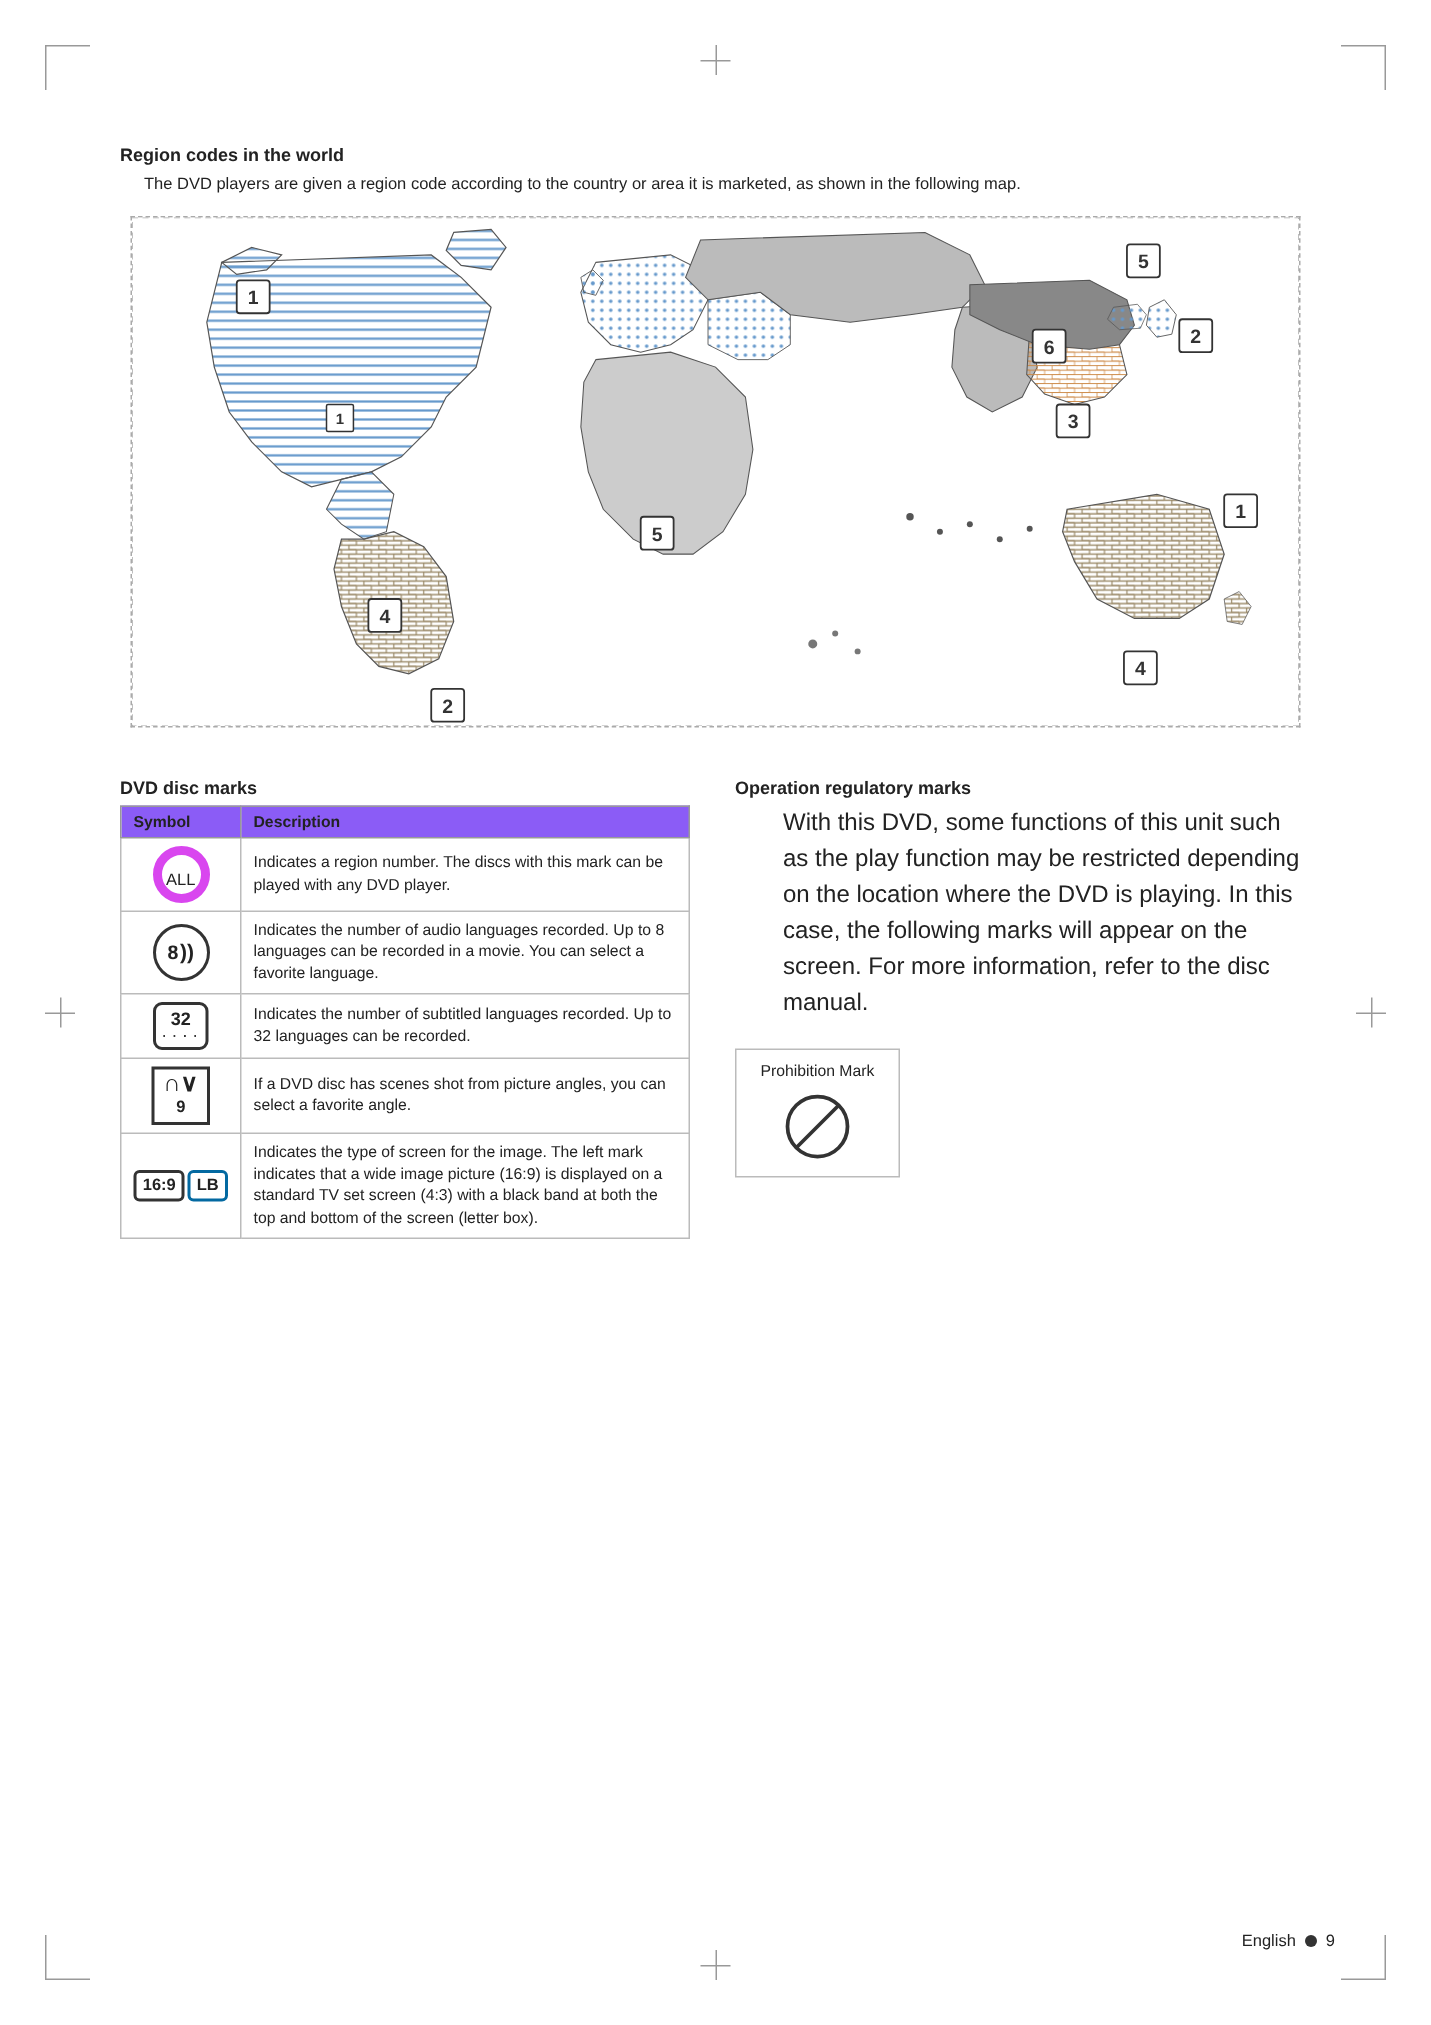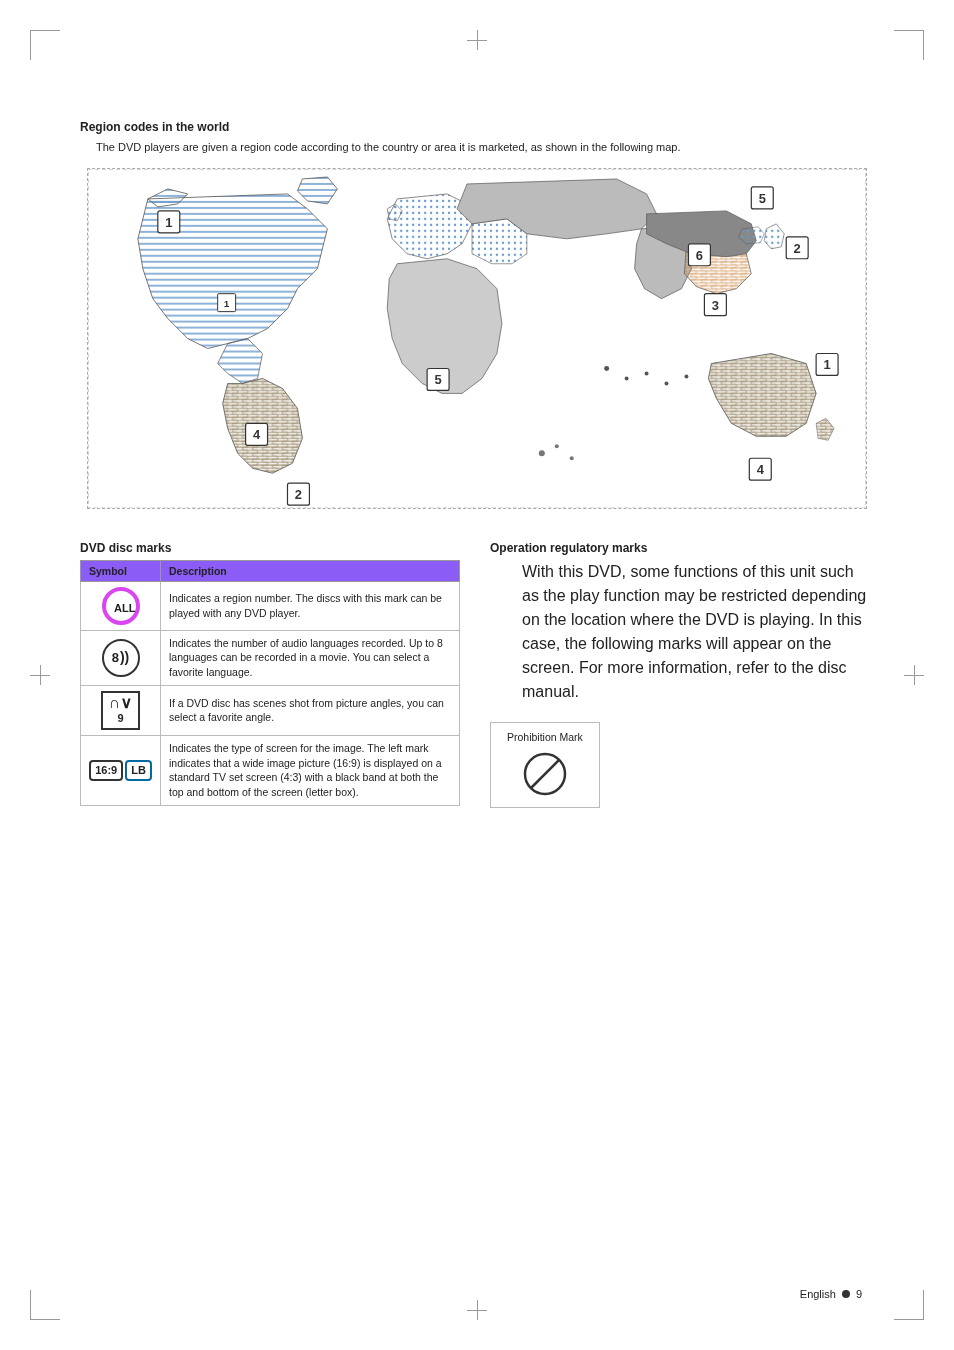--- a/index.html
+++ b/index.html
@@ -9,21 +9,21 @@
       background: #fff;
       font-family: Arial, Helvetica, sans-serif;
       font-size: 11px;
       color: #222;
       position: relative;
     }
 
     .page {
       width: 954px;
       min-height: 1350px;
-      padding: 60px 80px 60px 80px;
+      padding: 36px 80px 60px 80px;
       position: relative;
     }
 
     
     .corner-mark {
       position: absolute;
       width: 30px;
       height: 30px;
     }
     .corner-mark.tl { top: 30px; left: 30px; border-top: 1px solid #999; border-left: 1px solid #999; }
@@ -114,27 +114,27 @@
     .disc-marks-table td:first-child {
       width: 80px;
       text-align: center;
       font-weight: bold;
       font-size: 13px;
     }
 
     
     .sym-all {
       display: inline-block;
-      border: 4px solid #d946ef;
+      border: 6px solid #d946ef;
       border-radius: 50%;
       width: 38px; height: 38px;
       line-height: 34px;
-      text-align: right;
-      font-size: 11px;
-      font-weight: bold;
+      text-align: center;
+      font-size: 11px;
+      font-weight: normal;
       position: relative;
     }
     .sym-8 {
       display: inline-flex;
       align-items: center;
       border: 2px solid #333;
       border-radius: 50%;
       width: 38px; height: 38px;
       justify-content: center;
       font-size: 13px;
@@ -226,21 +226,21 @@
     }
     .discs-limited-text {
       font-size: 10.5px;
       line-height: 1.5;
     }
 
     
     .page-footer {
       position: absolute;
       bottom: 50px;
-      right: 92px;
+      right: 64px;
       font-size: 11px;
       display: flex;
       align-items: center;
       gap: 6px;
     }
     .footer-dot {
       width: 8px;
       height: 8px;
       background: #333;
       border-radius: 50%;
@@ -408,20 +408,29 @@
           <tr>
             <td>
               <div class="sym-8">
                 <span>8</span>
                 <span style="font-size:14px; margin-left:1px;">))</span>
               </div>
             </td>
             <td>Indicates the number of audio languages recorded. Up to 8 languages can be recorded in a movie. You can select a favorite language.</td>
           </tr>
 
+          <tr>
+            <td>
+              <div class="sym-32">
+                <span>32</span>
+                <span class="sym-dots">· · · ·</span>
+              </div>
+            </td>
+            <td>Indicates the number of subtitled languages recorded. Up to 32 languages can be recorded.</td>
+          </tr>
 
           <tr>
             <td>
               <div class="sym-angle">
                 <span class="sym-angle-top">∩∨</span>
                 <span class="sym-angle-bottom">9</span>
               </div>
             </td>
             <td>If a DVD disc has scenes shot from picture angles, you can select a favorite angle.</td>
           </tr>

